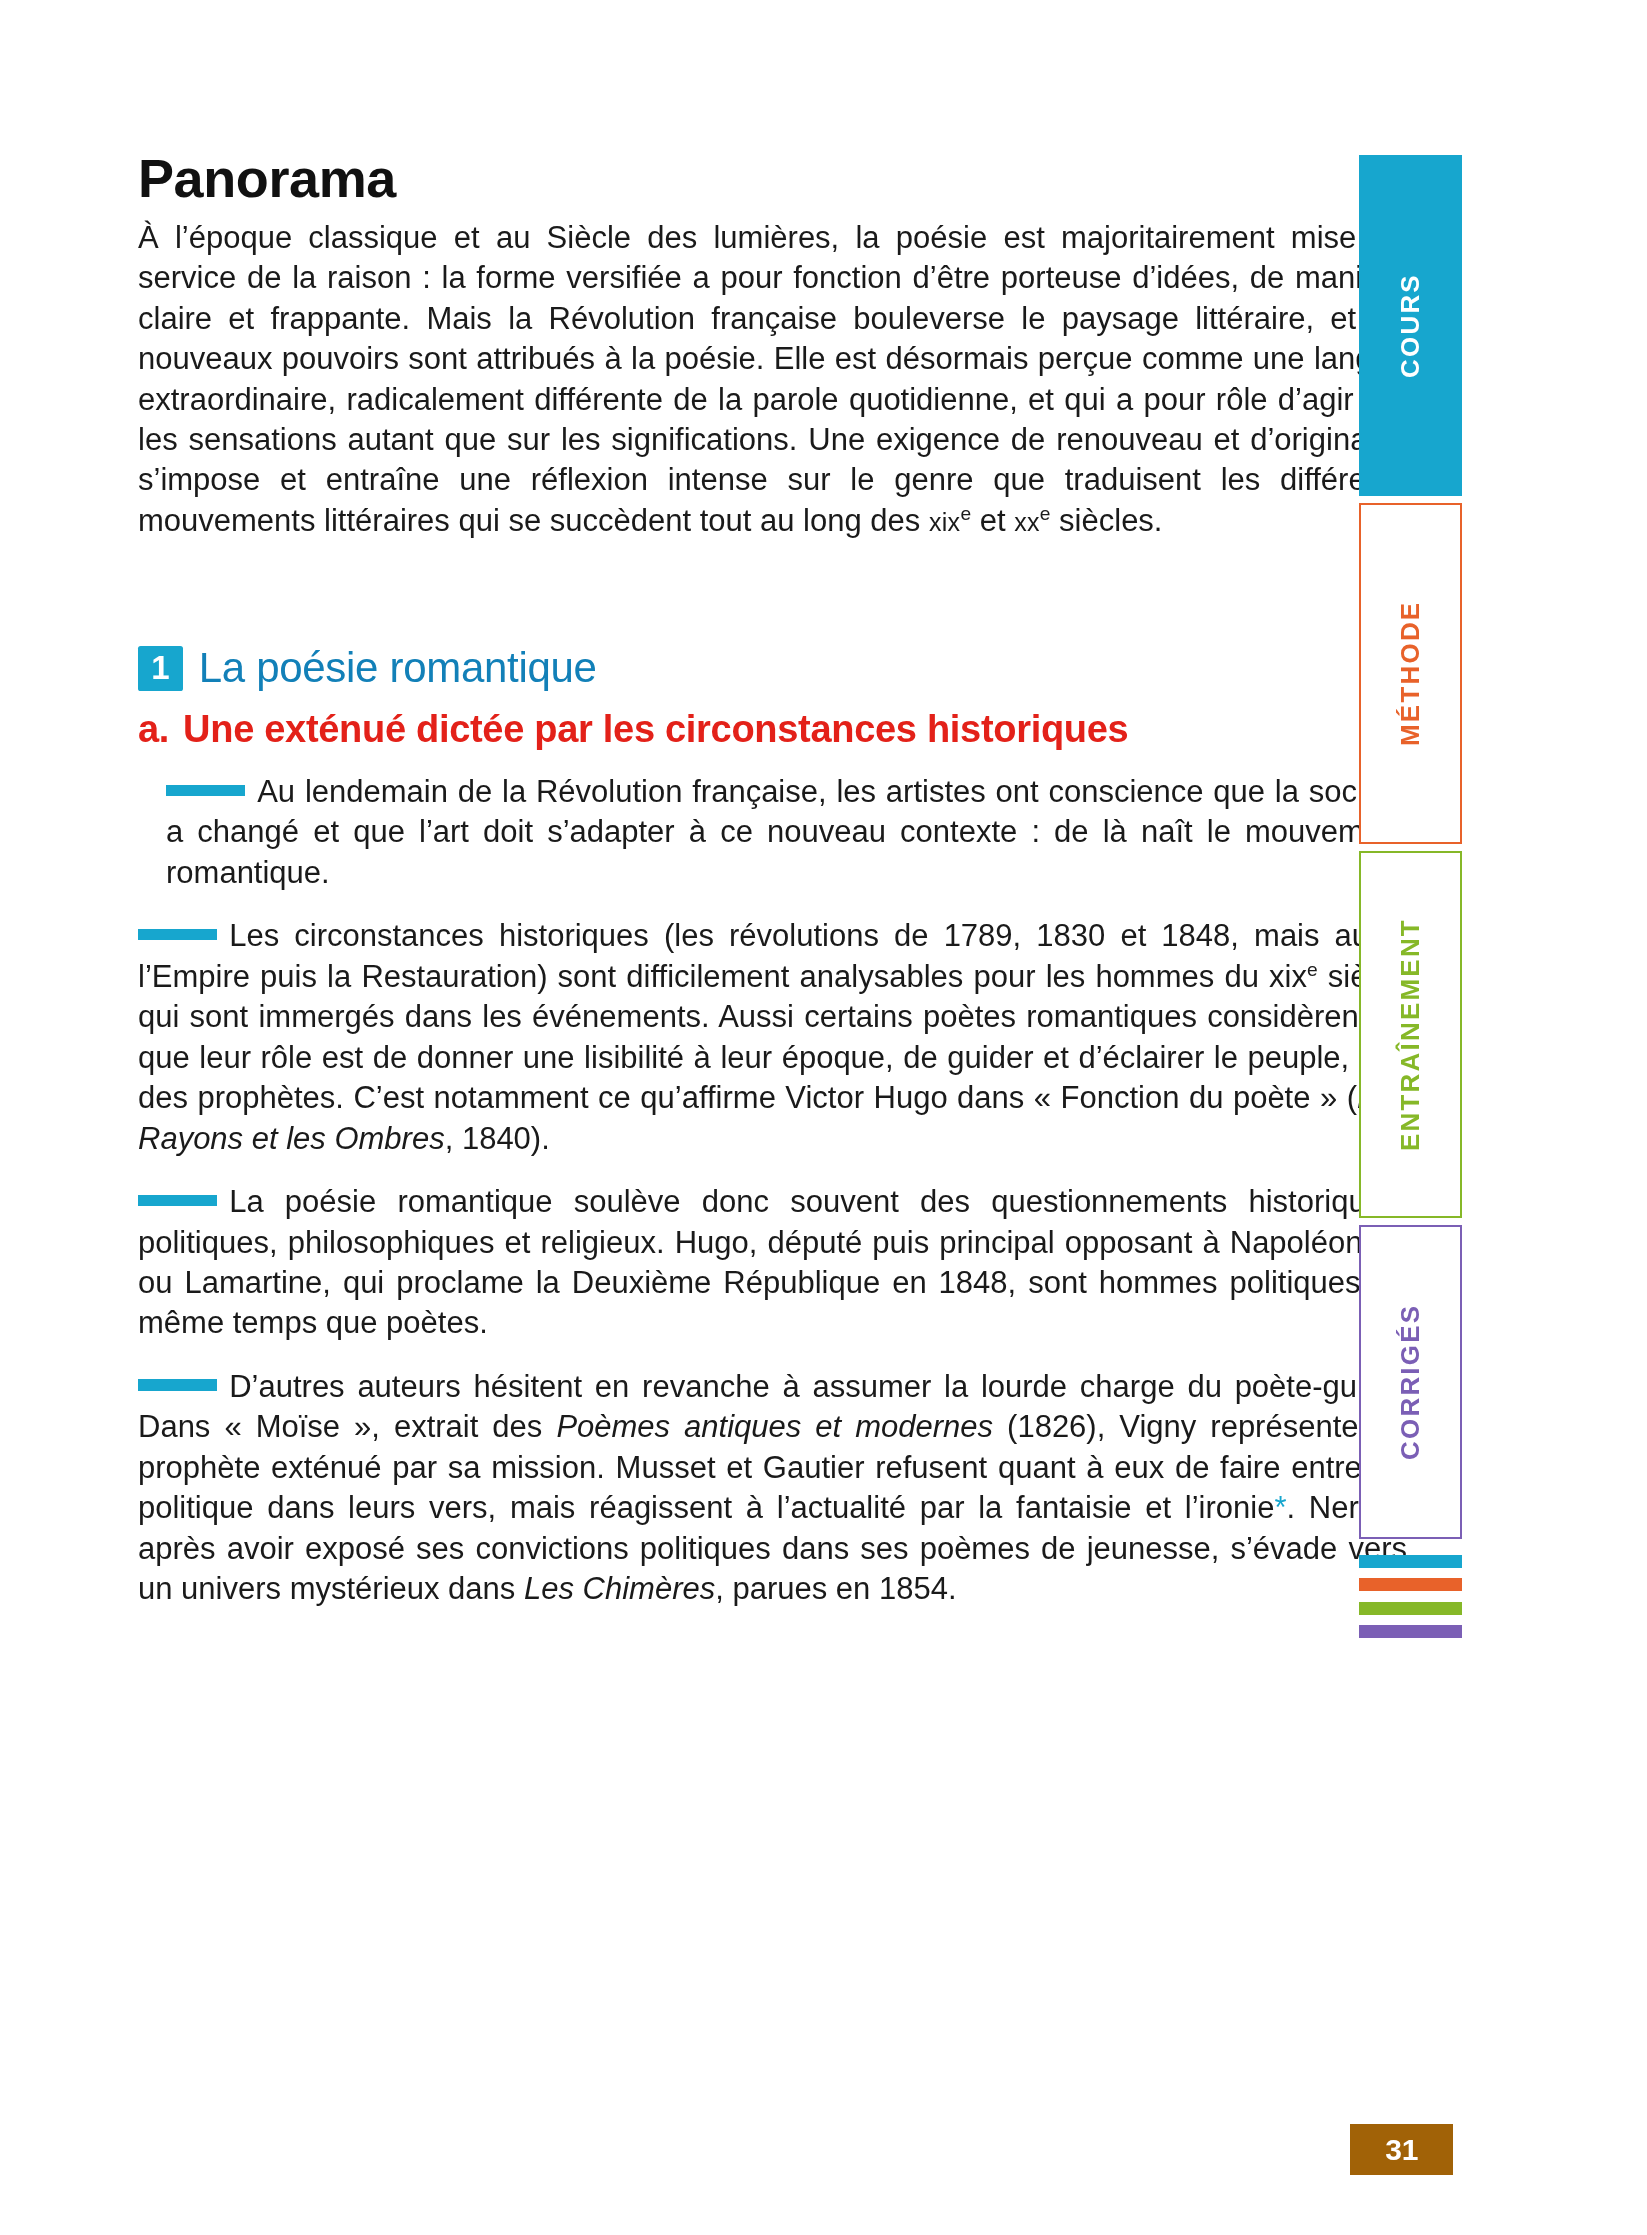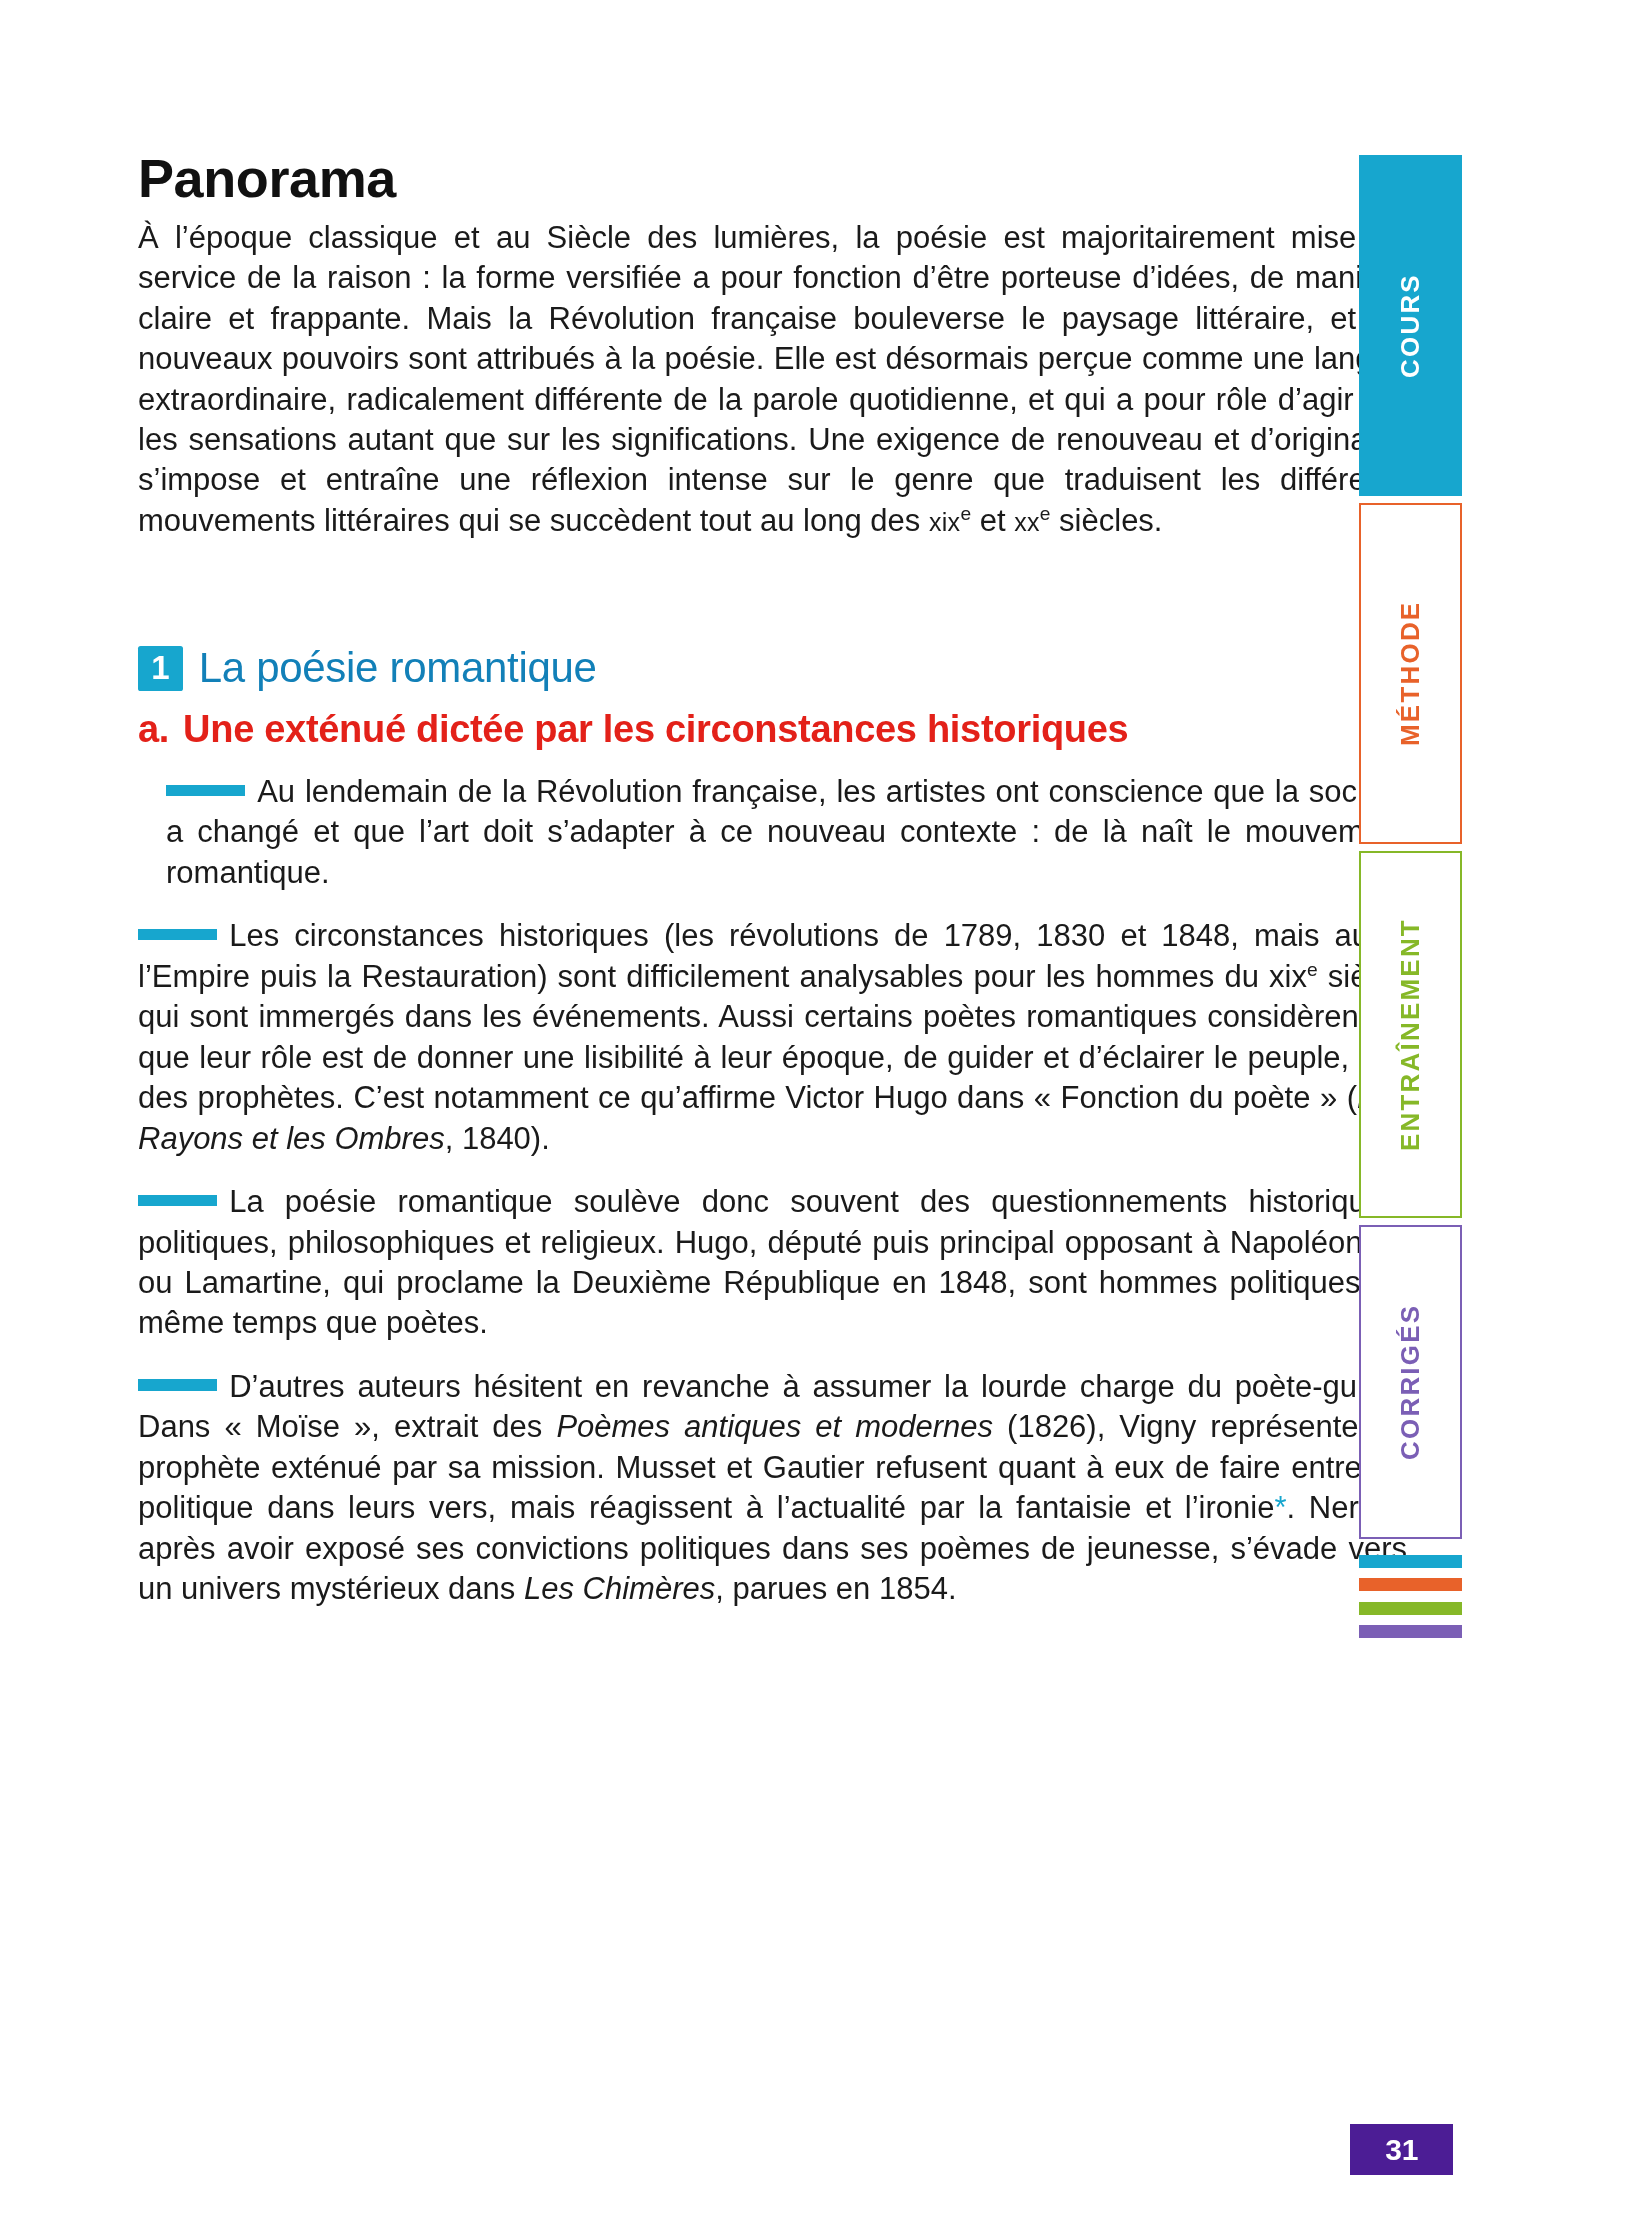--- a/index.html
+++ b/index.html
@@ -180,21 +180,21 @@
   .bar-green { background: #86B828; }
   .bar-purple { background: #7B5FB5; }
 
   
   .page-number {
     position: absolute;
     right: 8.7px;
     bottom: 61px;
     width: 103px;
     height: 51px;
-    background: #4c1d95;
+    background: #a16207;
     color: #ffffff;
     font-size: 30px;
     font-weight: bold;
     display: flex;
     align-items: center;
     justify-content: center;
   }
 </style>
 </head>
 <body>

